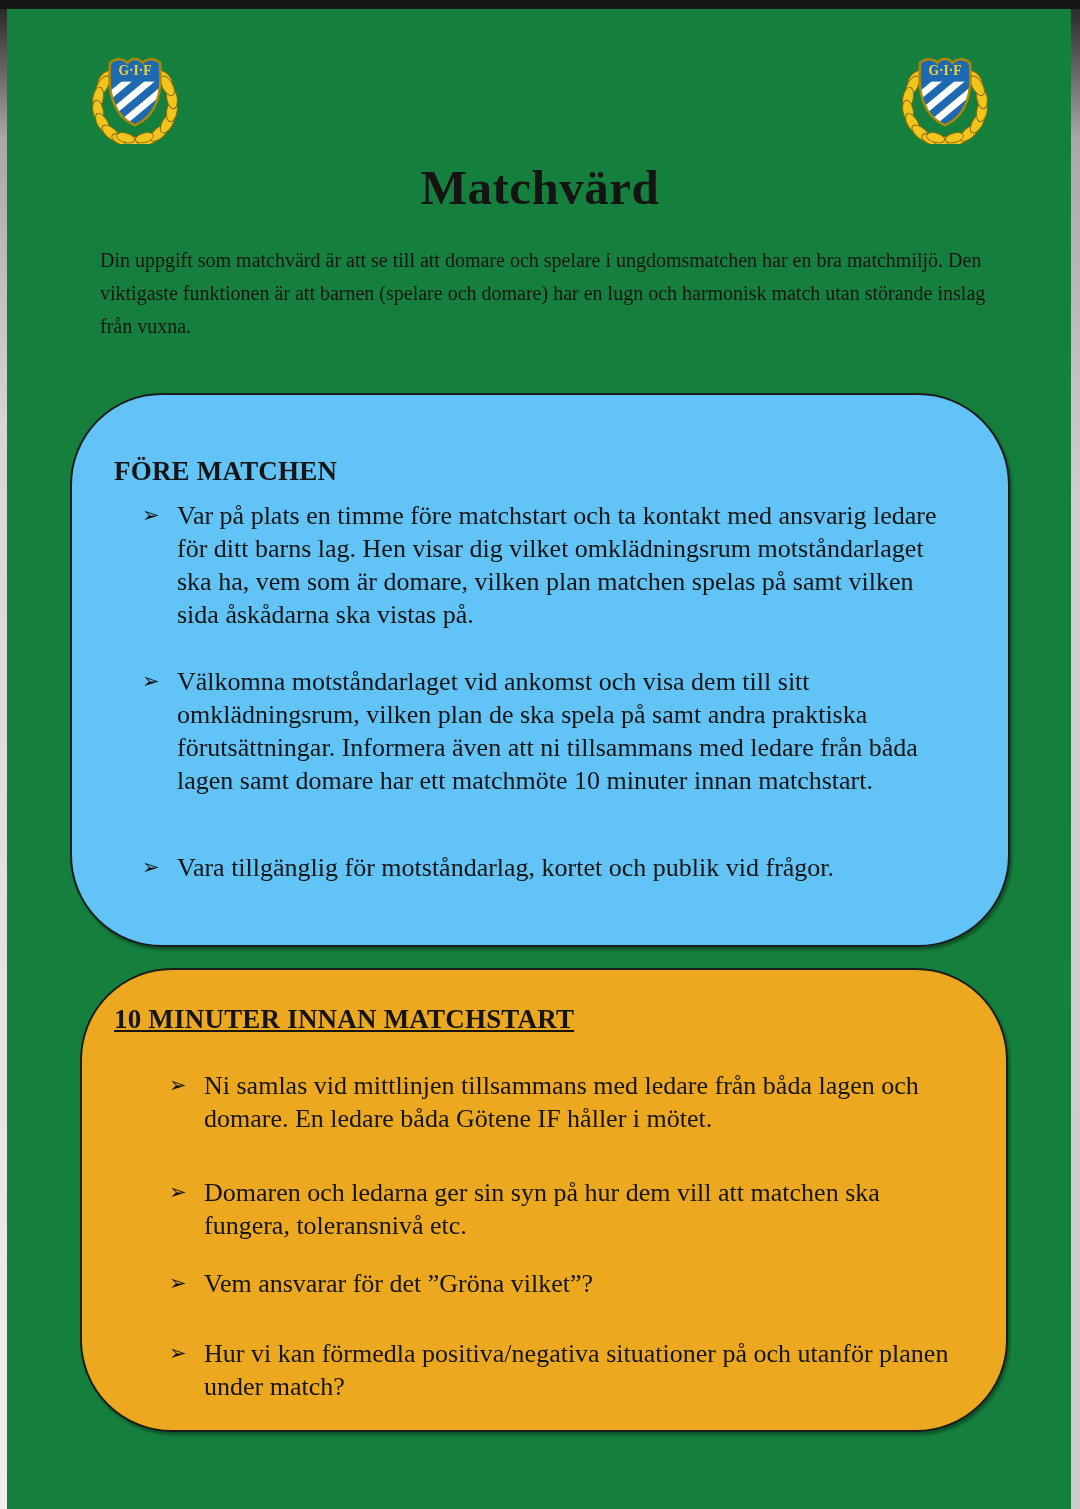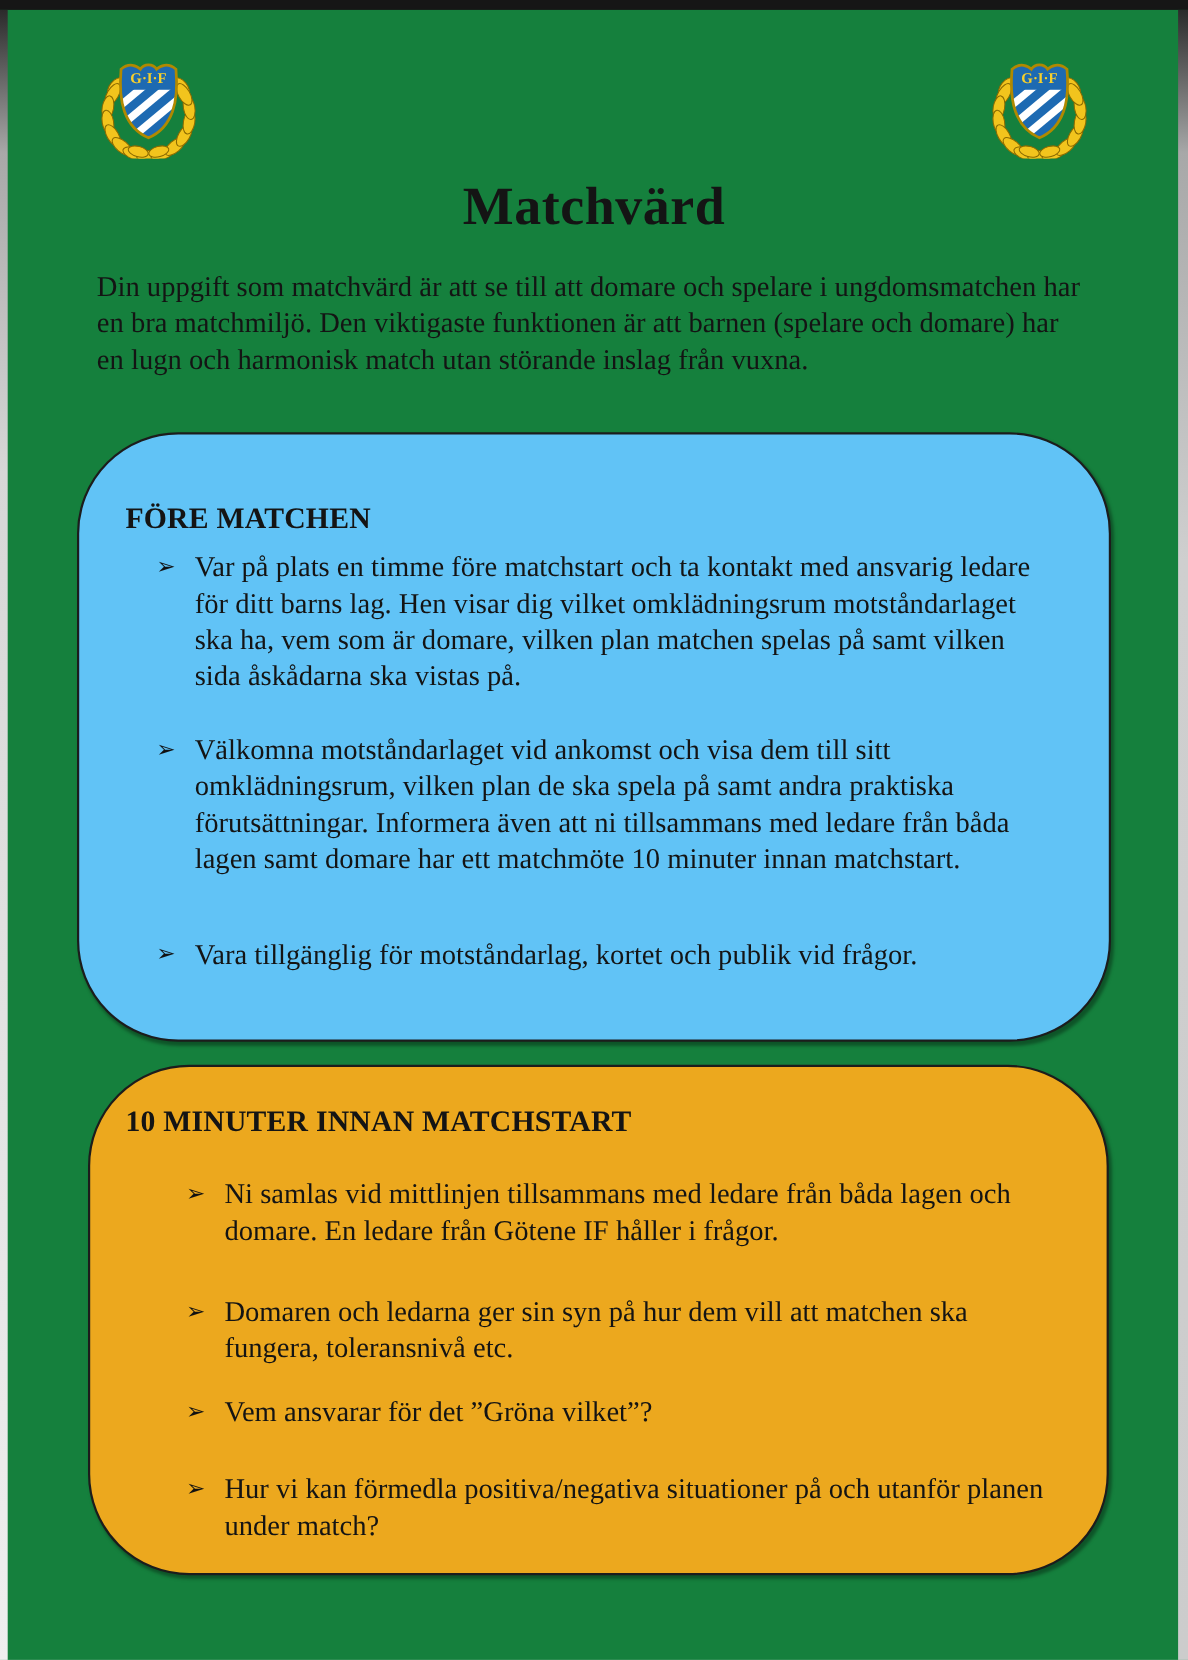--- a/index.html
+++ b/index.html
@@ -12,31 +12,31 @@
   .edge-right{position:absolute;top:9px;bottom:0;right:0;width:9px;
              background:linear-gradient(180deg,#2b2b2b 0px,#a8a8a8 130px,#cfcfcf 500px,#cccccc 100%);}
 
   .logo{position:absolute;width:104px;height:104px;}
   .logo-left{left:83px;top:40px;}
   .logo-right{left:893px;top:40px;}
 
   .title{position:absolute;top:126px;left:0;width:100%;text-align:center;
          font-size:49px;font-weight:bold;letter-spacing:0.5px;}
 
-  .intro{position:absolute;left:88px;top:211px;width:905px;
-         font-size:26px;line-height:33px;margin-top:33px;}
+  .intro{position:absolute;left:100px;top:211px;width:905px;
+         font-size:20px;line-height:33px;margin-top:33px;}
 
   .box{position:absolute;border:2px solid #1c1c1c;border-radius:92px;
        box-shadow:2px 3px 3px rgba(0,0,0,0.35);box-sizing:border-box;}
   .box-blue{left:70px;top:393px;width:940px;height:554px;}
   .box-orange{left:80px;top:968px;width:928px;height:464px;}
 
   .box h2{font-size:27px;font-weight:bold;margin:0;letter-spacing:0.2px;}
   .box-blue h2{margin:61px 0 0 42px;}
-  .box-orange h2{margin:34px 0 0 32px;}
+  .box-orange h2{margin:34px 0 0 32px;text-decoration:underline;}
 
   .bullets{list-style:none;margin:0;padding:0;}
   .bullet{display:flex;font-size:26px;line-height:33px;}
   .marker{flex:none;width:35px;font-family:"DejaVu Sans","Liberation Sans",sans-serif;
           font-size:21px;line-height:33px;color:#111;}
   .btext{flex:1;}
 
   .box-blue .bullets{margin:12px 52px 0 70px;}
   .box-blue .bullet:nth-child(2){margin-top:34px;}
   .box-blue .bullet:nth-child(3){margin-top:54px;}
@@ -121,21 +121,21 @@
         <span class="btext">Vara tillgänglig för motståndarlag, kortet och publik vid frågor.</span>
       </li>
     </ul>
   </section>
 
   <section class="box box-orange" style="background-color: rgb(236, 168, 30);">
     <h2>10 MINUTER INNAN MATCHSTART</h2>
     <ul class="bullets">
       <li class="bullet">
         <span class="marker">➢</span>
-        <span class="btext">Ni samlas vid mittlinjen tillsammans med ledare från båda lagen och domare. En ledare från Götene IF håller i frågor.</span>
+        <span class="btext">Ni samlas vid mittlinjen tillsammans med ledare från båda lagen och domare. En ledare båda Götene IF håller i mötet.</span>
       </li>
       <li class="bullet">
         <span class="marker">➢</span>
         <span class="btext">Domaren och ledarna ger sin syn på hur dem vill att matchen ska fungera, toleransnivå etc.</span>
       </li>
       <li class="bullet">
         <span class="marker">➢</span>
         <span class="btext">Vem ansvarar för det ”Gröna vilket”?</span>
       </li>
       <li class="bullet">

